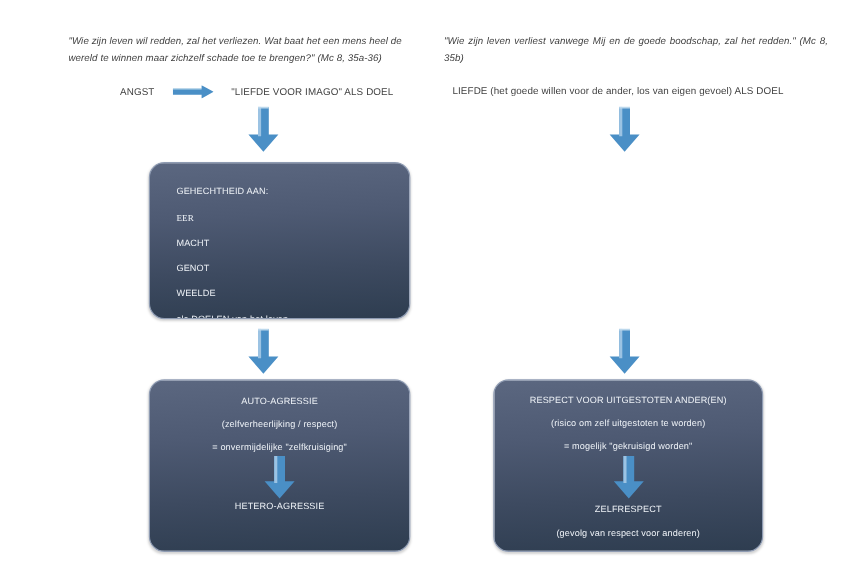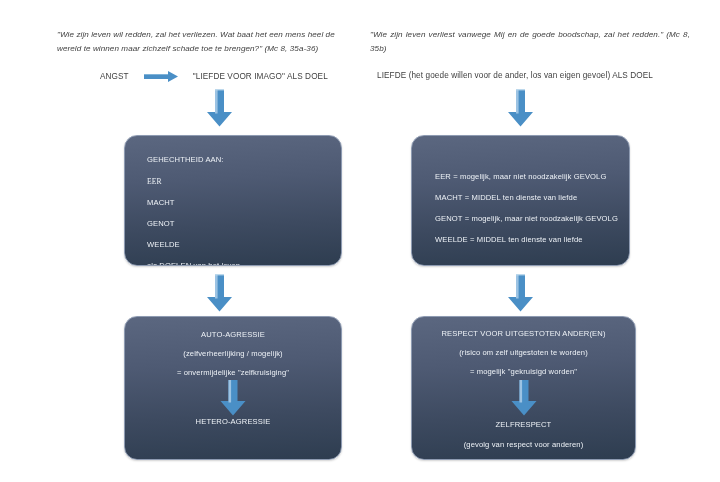--- a/index.html
+++ b/index.html
@@ -155,21 +155,21 @@
       <svg width="27" height="38" viewBox="0 0 27 38">
         <path d="M9 0 H18 V23 H26 L13.5 37.5 L1 23 H9 Z" fill="#4a8fc6"></path>
         <path d="M9 0 H11.6 V24.5 H9 Z" fill="#9cc3e3"></path>
         <path d="M9 0 H18 V1.4 H9 Z" fill="#bcd8ec"></path>
       </svg>
     </div>
 
     <div class="box box-bot-left">
       <div class="inner">
         <div class="bline ctr bl-title">AUTO-AGRESSIE</div>
-        <div class="bline ctr bl-sub1">(zelfverheerlijking / mogelijk)</div>
+        <div class="bline ctr bl-sub1">(zelfverheerlijking / respect)</div>
         <div class="bline ctr bl-sub2">= onvermijdelijke "zelfkruisiging"</div>
         <div class="inbox-arrow">
           <svg width="27" height="36" viewBox="0 0 27 36">
             <path d="M9 0 H18 V21 H26 L13.5 35.5 L1 21 H9 Z" fill="#4a8fc6"></path>
             <path d="M9 0 H11.6 V22.5 H9 Z" fill="#9cc3e3"></path>
           </svg>
         </div>
         <div class="bline ctr bl-title2">HETERO-AGRESSIE</div>
       </div>
     </div>
@@ -182,28 +182,20 @@
     <div class="goalrow goalrow-right">LIEFDE (het goede willen voor de ander, los van eigen gevoel) ALS DOEL</div>
 
     <div class="varrow" style="left:147px;top:89px;">
       <svg width="27" height="38" viewBox="0 0 27 38">
         <path d="M9 0 H18 V23 H26 L13.5 37.5 L1 23 H9 Z" fill="#4a8fc6"></path>
         <path d="M9 0 H11.6 V24.5 H9 Z" fill="#9cc3e3"></path>
         <path d="M9 0 H18 V1.4 H9 Z" fill="#bcd8ec"></path>
       </svg>
     </div>
 
-    <div class="box box-mid-right" style="left:51px;">
-      <div class="inner">
-        <div class="bline mr-0">EER = mogelijk, maar niet noodzakelijk GEVOLG</div>
-        <div class="bline mr-1">MACHT = MIDDEL ten dienste van liefde</div>
-        <div class="bline mr-2">GENOT = mogelijk, maar niet noodzakelijk GEVOLG</div>
-        <div class="bline mr-3">WEELDE = MIDDEL ten dienste van liefde</div>
-      </div>
-    </div>
 
     <div class="varrow" style="left:147px;top:274px;">
       <svg width="27" height="38" viewBox="0 0 27 38">
         <path d="M9 0 H18 V23 H26 L13.5 37.5 L1 23 H9 Z" fill="#4a8fc6"></path>
         <path d="M9 0 H11.6 V24.5 H9 Z" fill="#9cc3e3"></path>
         <path d="M9 0 H18 V1.4 H9 Z" fill="#bcd8ec"></path>
       </svg>
     </div>
 
     <div class="box box-bot-right" style="left:51px;">

